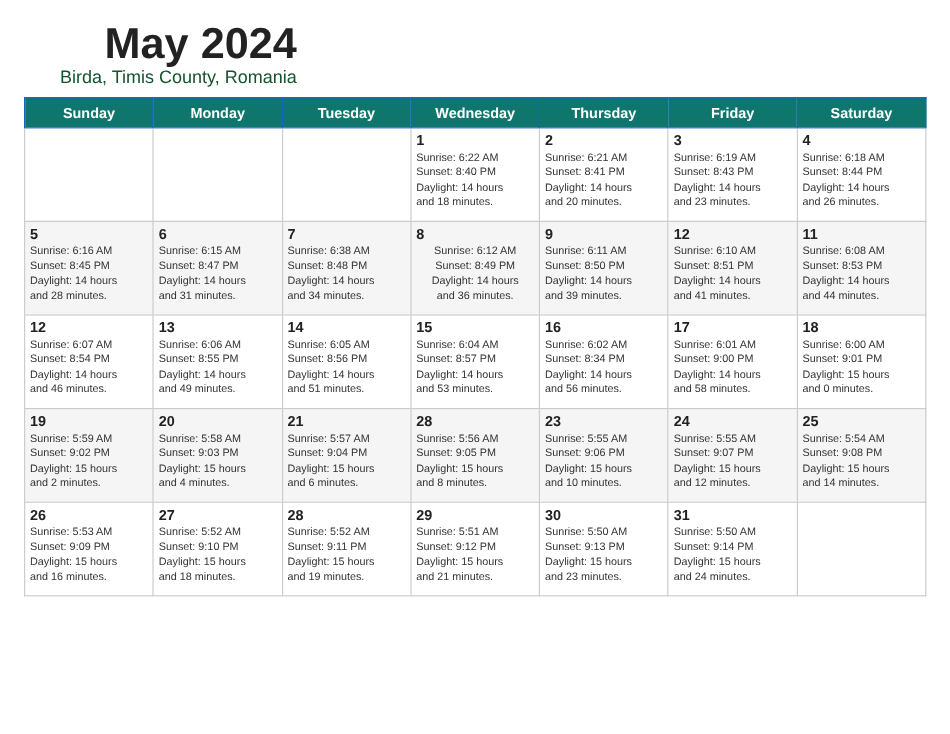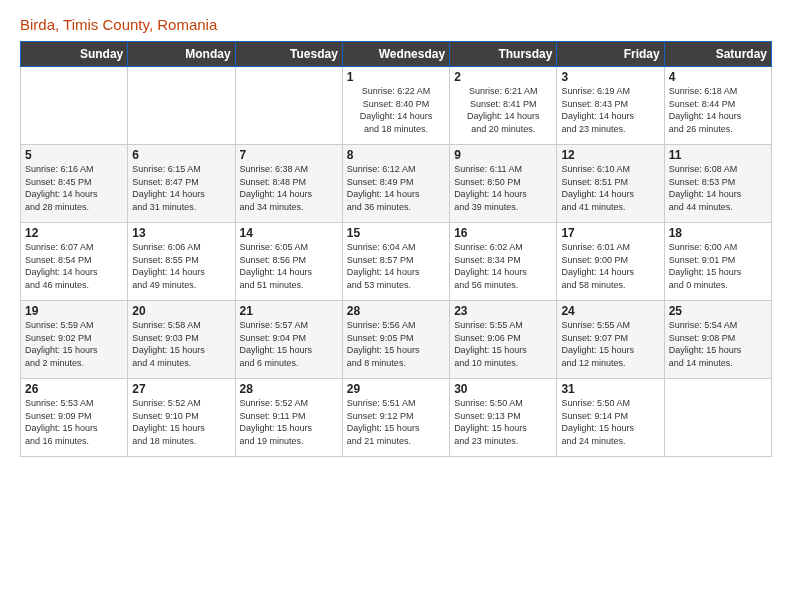--- a/index.html
+++ b/index.html
@@ -48,34 +48,35 @@
       text-align: right;
     }
     .cal-title {
       font-size: 36px;
       font-weight: bold;
       color: #222;
       line-height: 1.1;
     }
     .cal-subtitle {
       font-size: 15px;
-      color: #c2410c;
+      color: #14532d;
+      margin-left: 30px;
     }
     table {
       width: 100%;
       border-collapse: collapse;
       table-layout: fixed;
     }
     thead tr th {
-      background-color: #404040;
+      background-color: #0f766e;
       color: #fff;
       font-size: 12px;
       font-weight: bold;
       padding: 5px 4px;
-      text-align: right;
+      text-align: center;
       border: 1px solid #1565c0;
     }
     tbody tr td {
       border: 1px solid #ccc;
       vertical-align: top;
       padding: 3px 4px;
       font-size: 9.5px;
       color: #222;
       height: 78px;
       background: #fff;
@@ -95,20 +96,21 @@
       color: #333;
       line-height: 1.4;
     }
   </style>
 </head>
 <body>
 
 <div class="page">
   <div class="header-area">
     <div class="title-area">
+      <div class="cal-title">May 2024</div>
       <div class="cal-subtitle">Birda, Timis County, Romania</div>
     </div>
   </div>
 
   <table>
     <thead>
       <tr>
 
       <th>Sunday</th>
           <th>Monday</th>
@@ -119,28 +121,28 @@
           <th>Saturday</th>
         </tr>
     </thead>
     <tbody id="calendar-body">
     <tr>
           <td></td>
           <td></td>
           <td></td>
           <td>
             <span class="day-num">1</span>
-            <div class="day-info" style="white-space: pre-line; text-align: center;">Sunrise: 6:22 AM
+            <div class="day-info" style="white-space: pre-line;">Sunrise: 6:22 AM
 Sunset: 8:40 PM
 Daylight: 14 hours
 and 18 minutes.</div>
           </td>
           <td>
             <span class="day-num">2</span>
-            <div class="day-info" style="white-space: pre-line; text-align: center;">Sunrise: 6:21 AM
+            <div class="day-info" style="white-space: pre-line;">Sunrise: 6:21 AM
 Sunset: 8:41 PM
 Daylight: 14 hours
 and 20 minutes.</div>
           </td>
           <td>
             <span class="day-num">3</span>
             <div class="day-info" style="white-space: pre-line;">Sunrise: 6:19 AM
 Sunset: 8:43 PM
 Daylight: 14 hours
 and 23 minutes.</div>
@@ -170,21 +172,21 @@
           </td>
           <td>
             <span class="day-num">7</span>
             <div class="day-info" style="white-space: pre-line;">Sunrise: 6:38 AM
 Sunset: 8:48 PM
 Daylight: 14 hours
 and 34 minutes.</div>
           </td>
           <td>
             <span class="day-num">8</span>
-            <div class="day-info" style="white-space: pre-line;">Sunrise: 6:12 AM
+            <div class="day-info" style="white-space: pre-line; text-align: center;">Sunrise: 6:12 AM
 Sunset: 8:49 PM
 Daylight: 14 hours
 and 36 minutes.</div>
           </td>
           <td>
             <span class="day-num">9</span>
             <div class="day-info" style="white-space: pre-line;">Sunrise: 6:11 AM
 Sunset: 8:50 PM
 Daylight: 14 hours
 and 39 minutes.</div>

